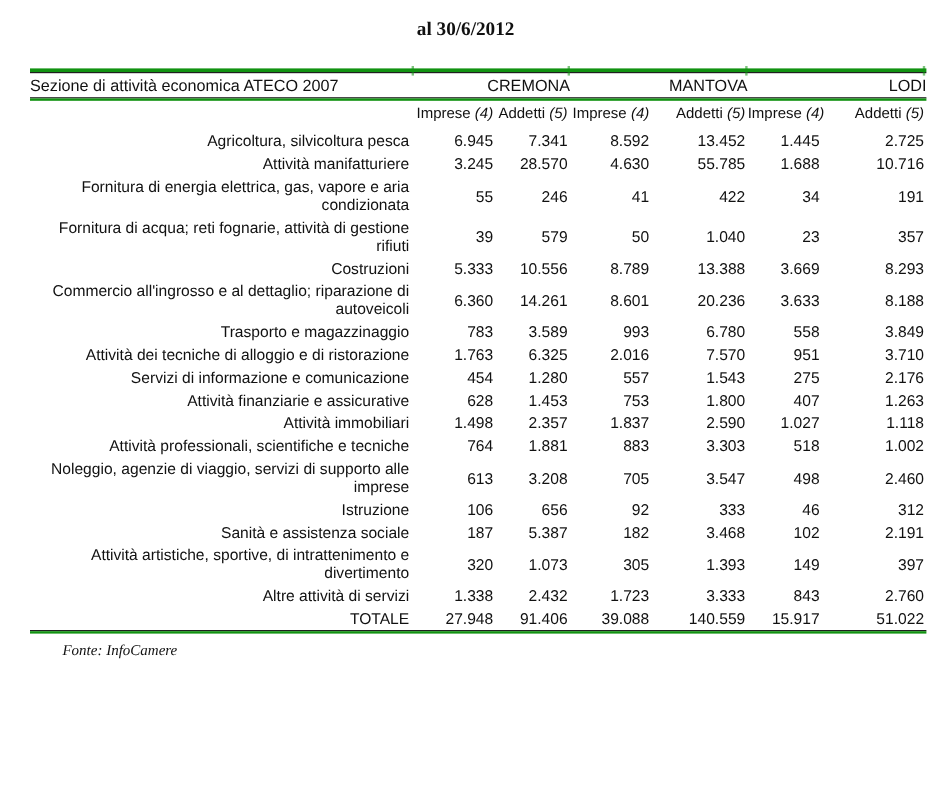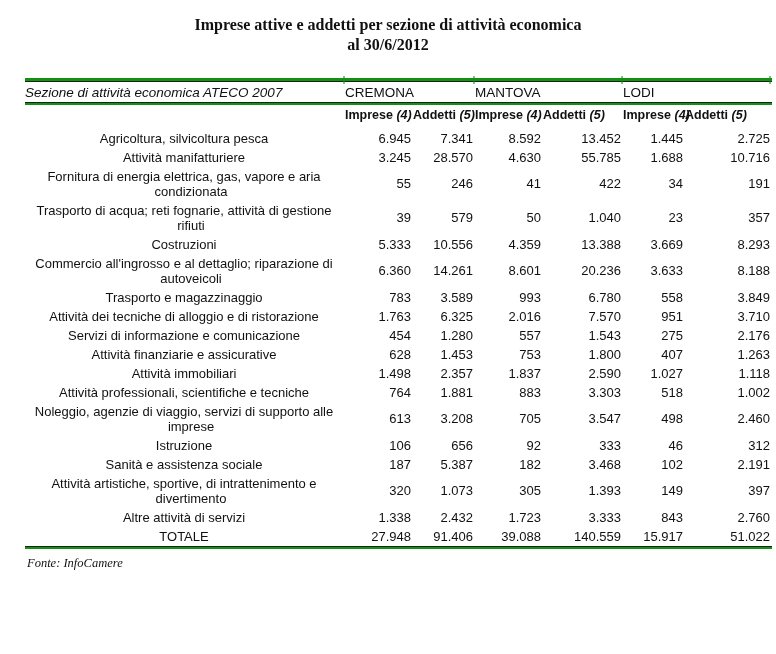--- a/index.html
+++ b/index.html
@@ -39,63 +39,62 @@
   col.c-label{width:320px;}
   col.c1{width:68px;} col.c2{width:62px;}
   col.c3{width:68px;} col.c4{width:80px;}
   col.c5{width:62px;} col.c6:last-child{width:87px;}
   td,th{padding:0;font-weight:normal;vertical-align:middle;}
   .hdr-row th{
     font-size:13.5px;
     padding:3px 0 2px 0;
     white-space:nowrap;
   }
-  .hdr-label{text-align:left;padding-left:2px;font-style:italic;}
-  .grp{text-align:left;padding-left:35px;}
+  .hdr-label{text-align:left;padding-left:2px;}
+  .grp{text-align:right;padding-left:35px;}
   .midrule-cell{padding:0;}
   .sub-row td{
     font-size:12.5px;
+    text-align:right;
     padding:3px 2px 7px 0;
     white-space:nowrap;
-    font-weight:bold;
   }
   .sub-row .it{font-style:italic;}
   tbody td.label{
-    text-align:center;
+    text-align:right;
     line-height:15px;
     padding:2px 4px 2px 16px;
     text-indent:-14px;
     margin-top:44px;
   }
   tbody td.num{
     text-align:right;
     line-height:15px;
     padding:2px 2px 2px 0;
     white-space:nowrap;
   }
   .source-note{
     font-family:"Liberation Serif","DejaVu Serif",serif;
     font-style:italic;
     font-size:12.5px;
-    margin:7px 0 0 2px;
+    margin:7px 0 0 27px;
   }
   .tick{
     position:absolute;
     top:-2px;height:8px;width:2px;
     background:var(--green);
     opacity:.55;
   }
   .tick.t1{left:318px;} .tick.t2{left:448px;}
   .tick.t3{left:596px;} .tick.t4{left:744px;}
 </style>
 </head>
 <body>
 
 <div class="page-title">
-  <div>Imprese attive e addetti per sezione di attività economica</div>
   <div>al 30/6/2012</div>
 </div>
 
 <div class="table-wrap">
   <div class="rule">
       <div class="g3"></div>
       <div class="d"></div>
     </div>
   <div class="tick t1"></div>
   <div class="tick t2"></div>
@@ -163,34 +162,34 @@
     <td class="label">Fornitura di energia elettrica, gas, vapore e aria condizionata</td>
     <td class="num">55</td>
     <td class="num">246</td>
     <td class="num">41</td>
     <td class="num">422</td>
     <td class="num">34</td>
     <td class="num">191</td>
   </tr>
 
   <tr>
-    <td class="label">Trasporto di acqua; reti fognarie, attività di gestione rifiuti</td>
+    <td class="label">Fornitura di acqua; reti fognarie, attività di gestione rifiuti</td>
     <td class="num">39</td>
     <td class="num">579</td>
     <td class="num">50</td>
     <td class="num">1.040</td>
     <td class="num">23</td>
     <td class="num">357</td>
   </tr>
 
   <tr>
     <td class="label">Costruzioni</td>
     <td class="num">5.333</td>
     <td class="num">10.556</td>
-    <td class="num">4.359</td>
+    <td class="num">8.789</td>
     <td class="num">13.388</td>
     <td class="num">3.669</td>
     <td class="num">8.293</td>
   </tr>
 
   <tr>
     <td class="label">Commercio all'ingrosso e al dettaglio; riparazione di autoveicoli</td>
     <td class="num">6.360</td>
     <td class="num">14.261</td>
     <td class="num">8.601</td>

